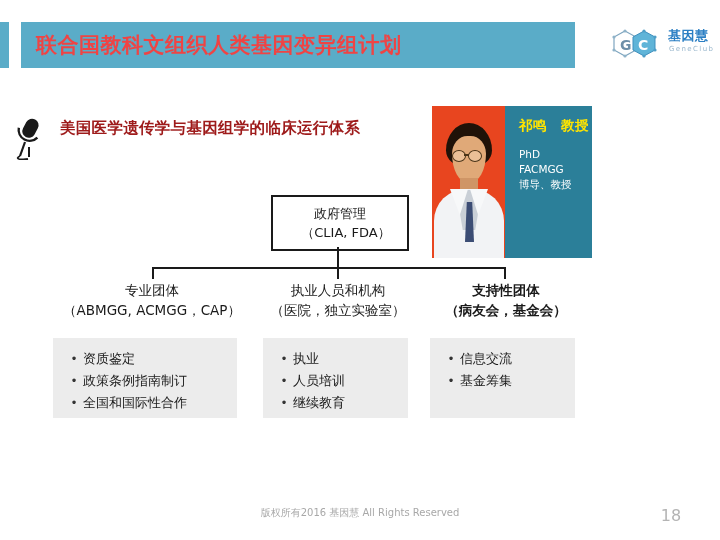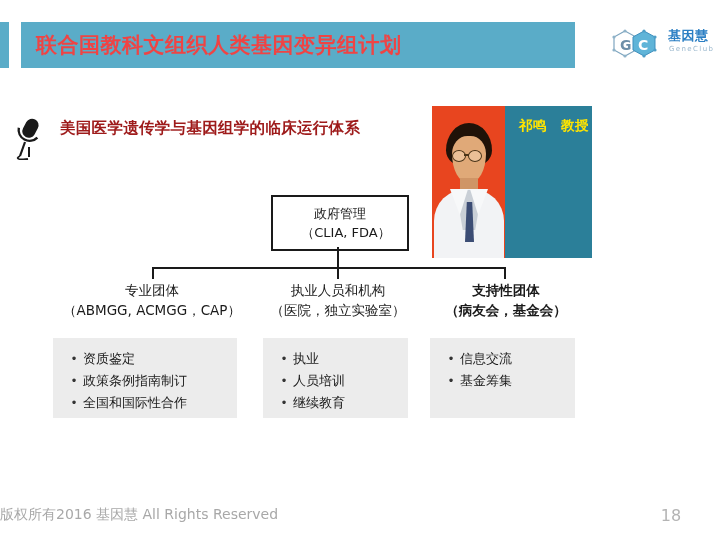--- a/index.html
+++ b/index.html
@@ -297,21 +297,22 @@
     font-size: 13px;
     color: #1a1a1a;
     white-space: nowrap;
   }
 
   
   .footer-copy {
     position: absolute;
     left: 0; top: 506px;
     width: 720px;
-    font-size: 14px;
+    text-align: center;
+    font-size: 10px;
     color: #a8a8a8;
     white-space: nowrap;
   }
   .footer-page {
     position: absolute;
     left: 656px; top: 506px;
     width: 30px;
     text-align: center;
     font-size: 16px;
     color: #b4b4b4;
@@ -365,20 +366,25 @@
       <div class="ph-bridge"></div>
       <div class="ph-neck"></div>
       <div class="ph-coat"></div>
       <div class="ph-shirt"></div>
       <div class="ph-collar-l"></div>
       <div class="ph-collar-r"></div>
       <div class="ph-tie"></div>
     </div>
     <div class="speaker-info">
       <div class="speaker-name">祁鸣　教授</div>
+      <div class="speaker-cred">
+        <div>PhD</div>
+        <div>FACMGG</div>
+        <div>博导、教授</div>
+      </div>
     </div>
   </div>
 
   <div class="gov-box">
     <div class="gov-line1">政府管理</div>
     <div class="gov-line2">（CLIA, FDA）</div>
   </div>
 
   <div class="conn-vert-top"></div>
   <div class="conn-horiz"></div>

